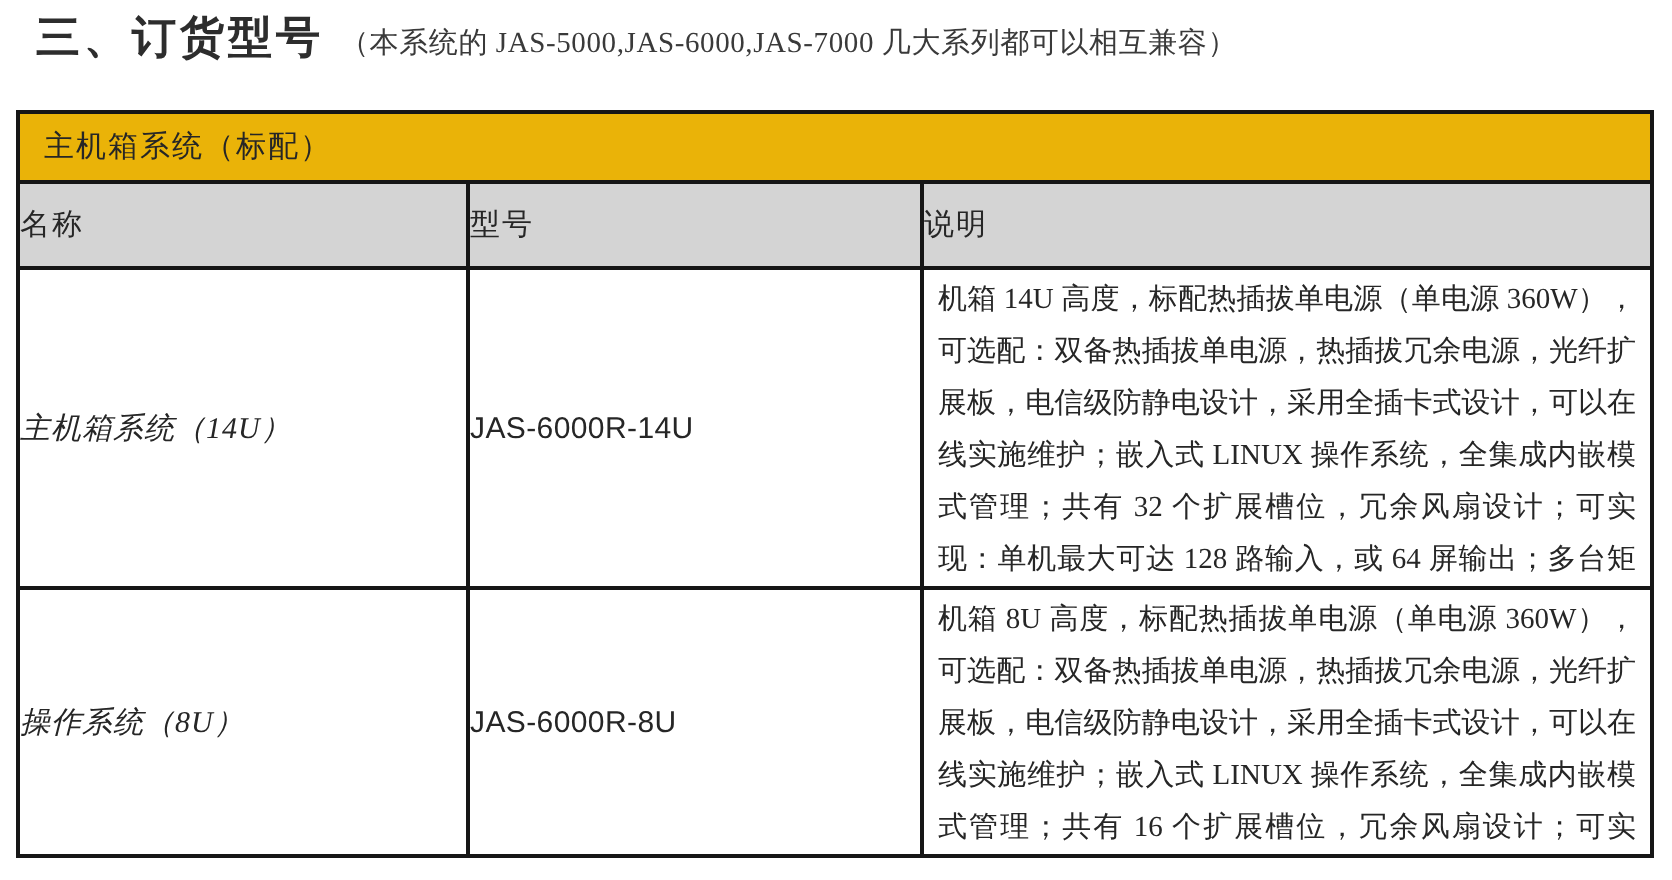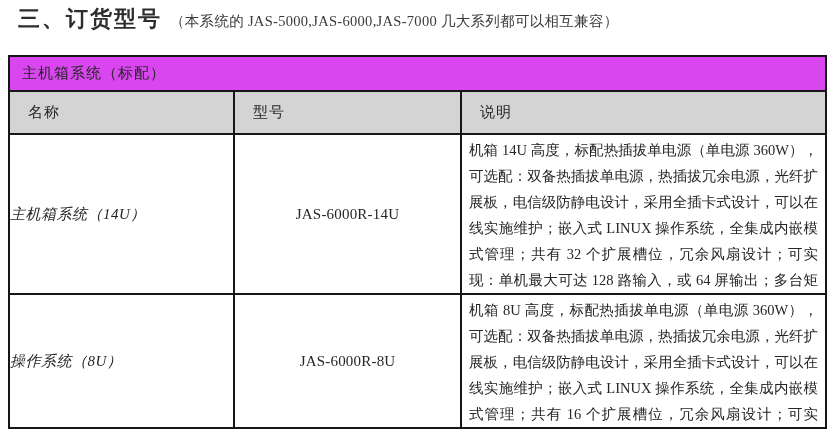--- a/index.html
+++ b/index.html
@@ -46,43 +46,42 @@
     table-layout: fixed;
   }
   table.order-table td {
     border: 2px solid #161616;
     padding: 0;
     font-size: 15px;
     vertical-align: middle;
   }
   tr.section-row td {
     height: 33px;
-    background: #d946ef;
+    background: #eab308;
     padding-left: 12px;
     letter-spacing: 1px;
   }
   tr.head-row td {
     height: 41px;
     background: #d4d4d4;
-    padding-left: 18px;
+    padding-left: 0;
     letter-spacing: 1px;
   }
   tr.row-14u { height: 158px; }
   tr.row-8u  { height: 133px; }
   .cell-name {
     padding-left: 12px;
     letter-spacing: 0.5px;
     font-style: italic;
   }
   .cell-model {
     padding-left: 12px;
-    font-family: Liberation Serif, serif;
+    font-family: Liberation Sans, sans-serif;
     font-size: 15px;
     letter-spacing: 0.2px;
-    text-align: center;
   }
   .cell-desc {
     vertical-align: top;
   }
   .desc-inner {
     padding: 2px 7px 0 7px;
     font-size: 14.5px;
     line-height: 26px;
     text-align: justify;
     overflow: hidden;

